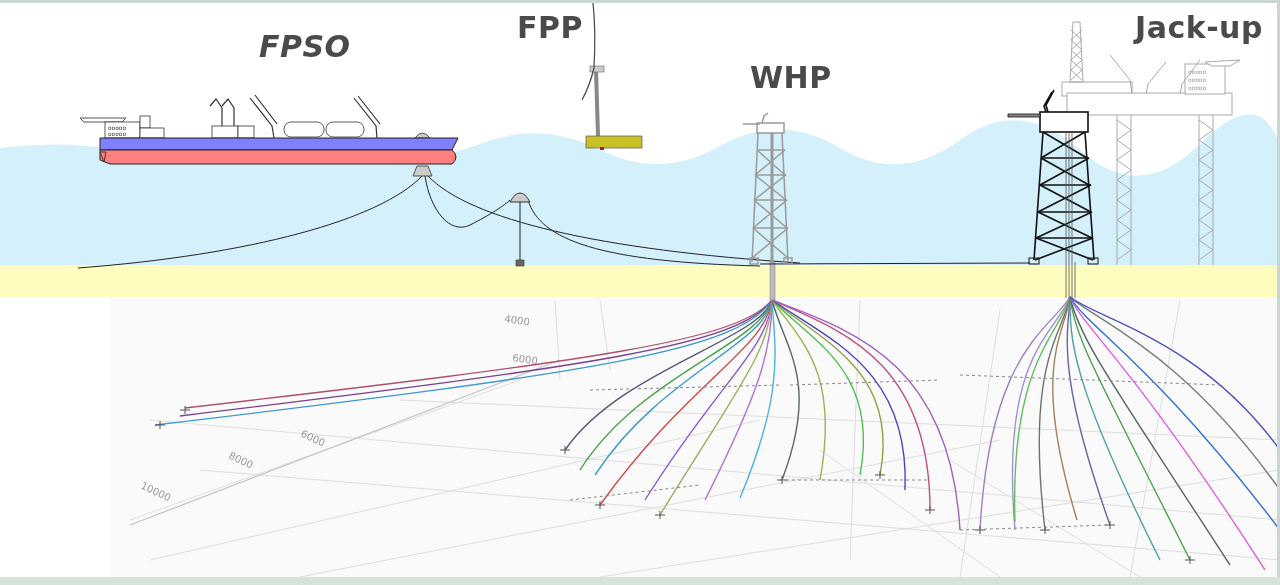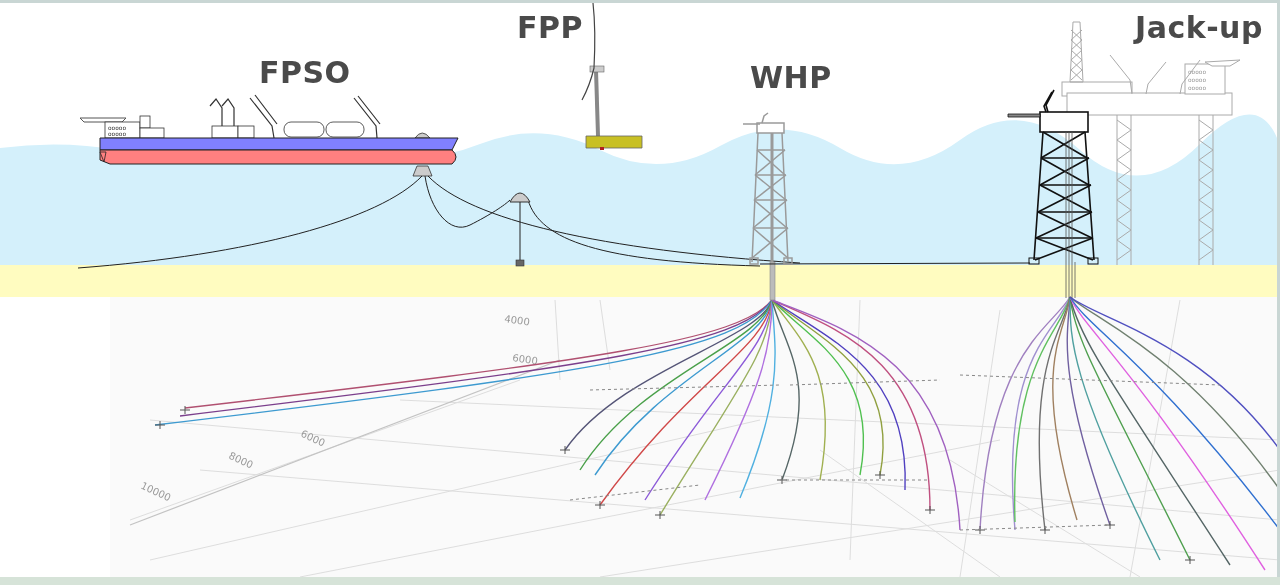--- a/index.html
+++ b/index.html
@@ -247,17 +247,17 @@
           <line x1="1069" y1="132" x2="1069" y2="262"></line>
           <line x1="1072" y1="132" x2="1072" y2="262"></line>
         </g>
     </g>
   </svg>
 
   <div class="topbar"></div>
   <div class="rightbar"></div>
   <div class="bottombar"></div>
 
-  <div class="label" style="left:259px;top:58px;">FPSO</div>
+  <div class="label" style="left:259px;top:32px;font-style:italic;">FPSO</div>
   <div class="label" style="left:517px;top:13px;">FPP</div>
   <div class="label" style="left:750px;top:63px;">WHP</div>
   <div class="label" style="left:1106px;top:13px;margin-left:29px;">Jack-up</div>
 </div>
 
 </body></html>

